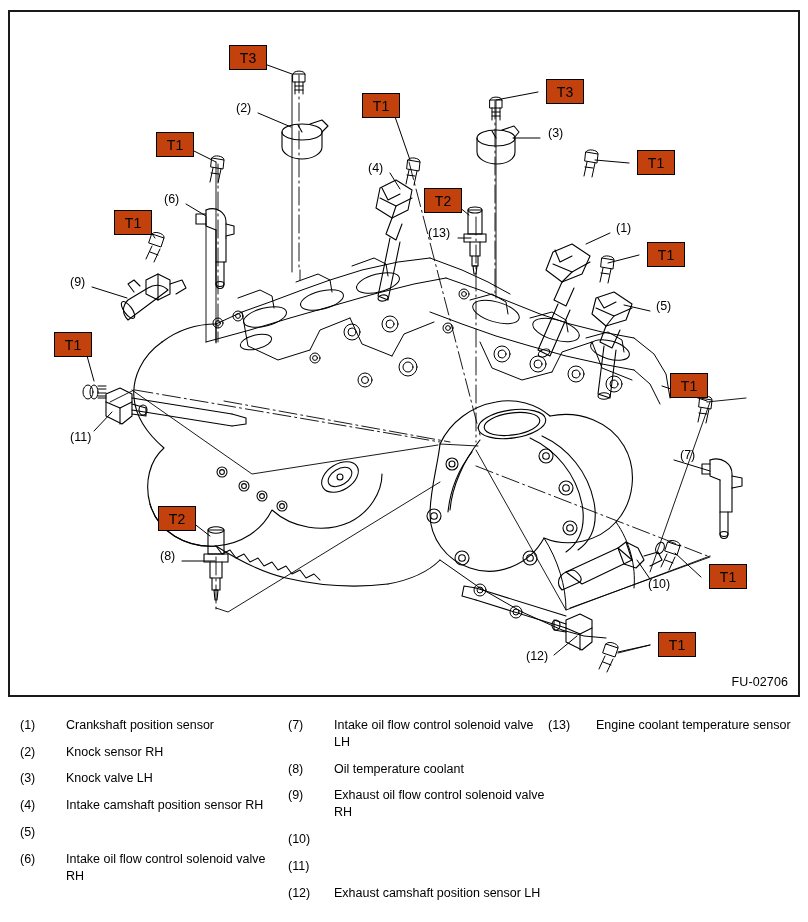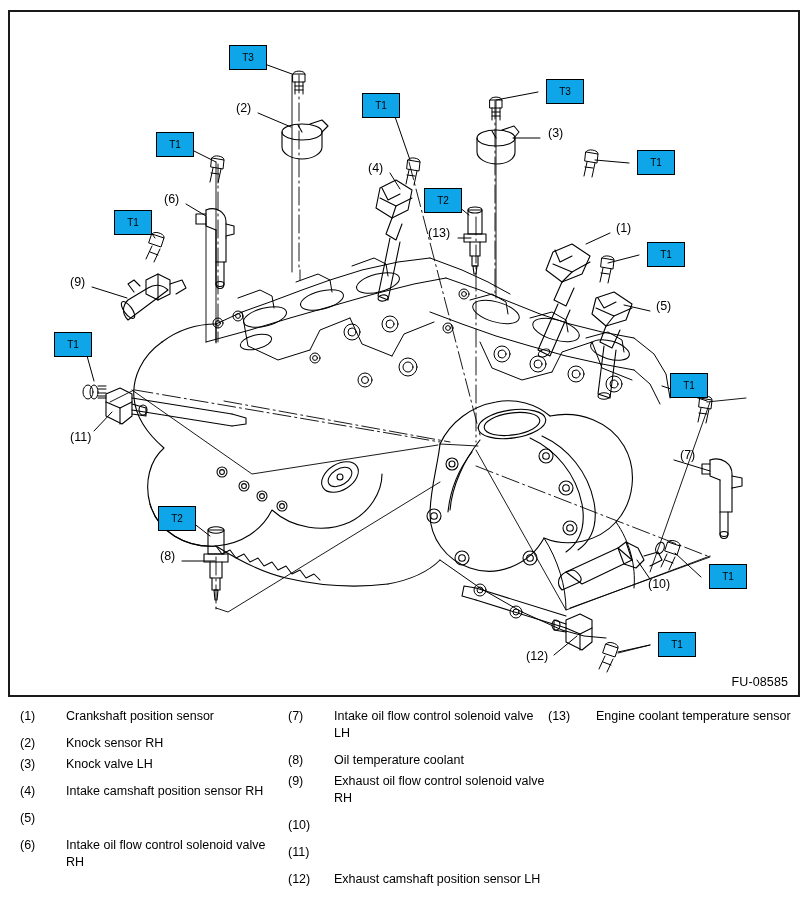--- a/index.html
+++ b/index.html
@@ -36,29 +36,29 @@
     margin-bottom:10px;
     min-height:17px;
   }
   .legend-num{
     position:absolute;left:0;top:0;width:34px;
     font-size:12.5px;line-height:17px;text-align:left;
   }
   .legend-col.c3 .legend-num{width:42px;}
   .legend-text{
     display:block;margin-left:46px;
-    font-size:12.5px;line-height:17px;
+    font-size:12.5px;line-height:17px;margin-top:9px;
   }
   .legend-col.c3 .legend-text{margin-left:48px;}
   .legend-row.tight{margin-bottom:4px;}
 
   
   .t-box{
-    position:absolute;border:1.6px solid #000;background:#0ea5e9;
-    font-size:10px;line-height:1;
+    position:absolute;border:1.6px solid #000;background:#c2410c;
+    font-size:14px;line-height:1;
     display:flex;align-items:center;justify-content:center;
     box-sizing:border-box;
     text-align:right;
   }
   
   .n-call{
     position:absolute;font-size:12.5px;line-height:1;white-space:nowrap;
   }
 </style>
 </head>
@@ -479,21 +479,21 @@
     <div class="n-call" style="left:606px;top:210px;">(1)</div>
     <div class="n-call" style="left:646px;top:288px;">(5)</div>
     <div class="n-call" style="left:154px;top:181px;">(6)</div>
     <div class="n-call" style="left:60px;top:264px;">(9)</div>
     <div class="n-call" style="left:60px;top:419px;">(11)</div>
     <div class="n-call" style="left:670px;top:437px;">(7)</div>
     <div class="n-call" style="left:150px;top:538px;">(8)</div>
     <div class="n-call" style="left:638px;top:566px;">(10)</div>
     <div class="n-call" style="left:516px;top:638px;">(12)</div>
 
-    <div id="figure-code">FU-08585</div>
+    <div id="figure-code">FU-02706</div>
   </div>
 
   <div id="legend">
 
     <div class="legend-col c1">
       <div class="legend-row">
         <span class="legend-num">(1)</span>
         <span class="legend-text">Crankshaft position sensor</span>
       </div>
       <div class="legend-row tight">

